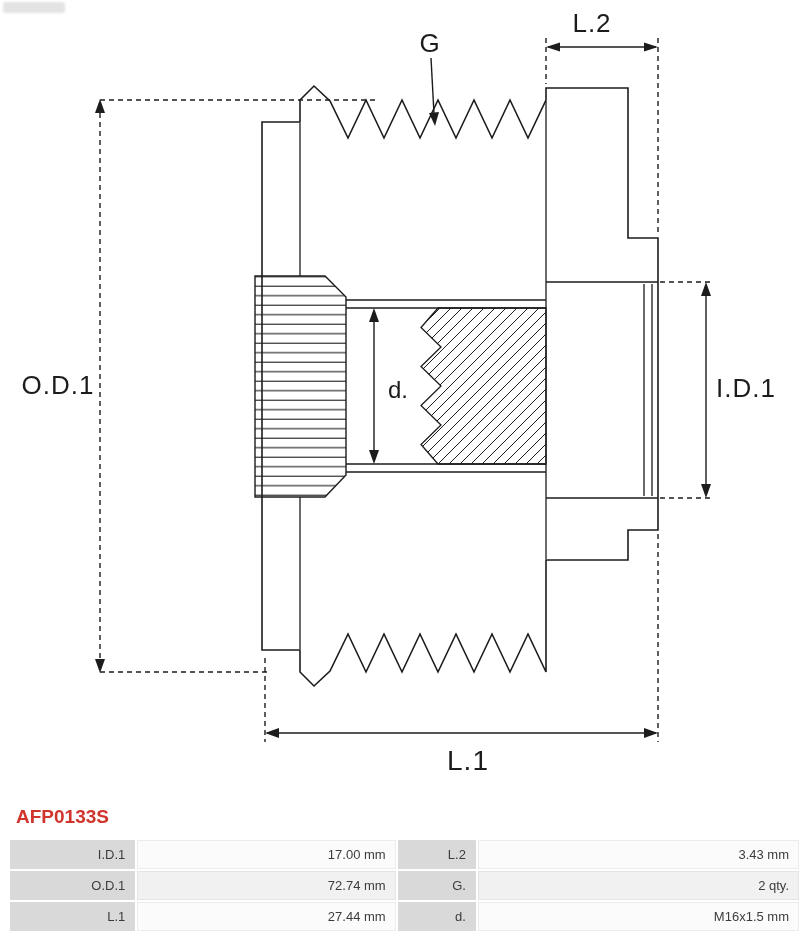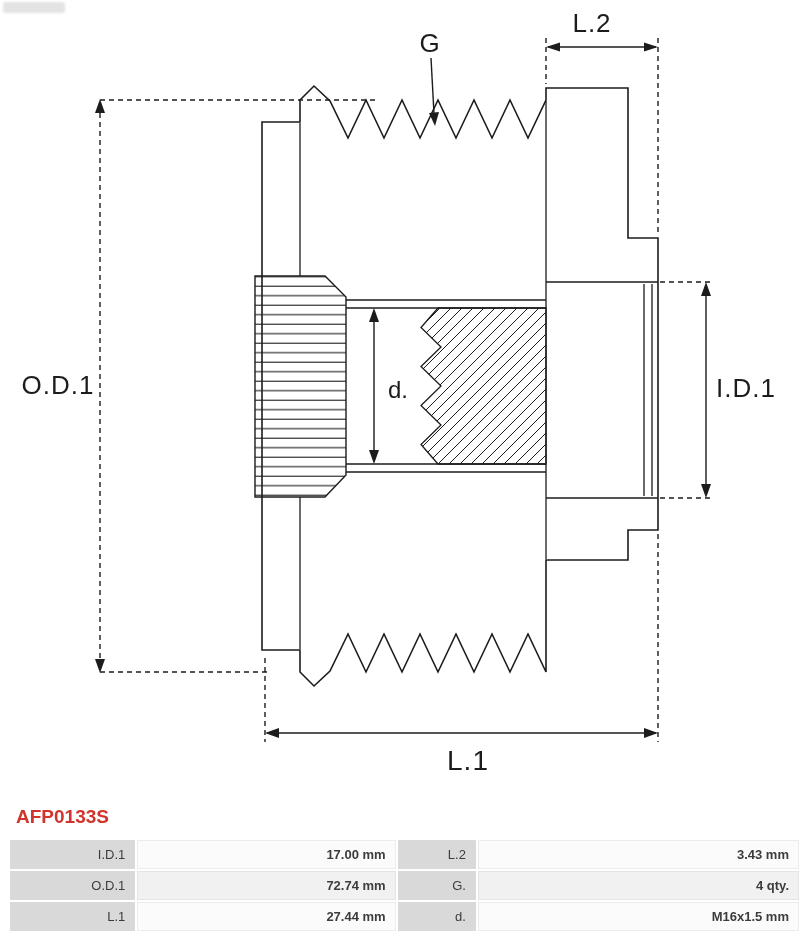--- a/index.html
+++ b/index.html
@@ -20,21 +20,21 @@
     margin:14px 0 0 16px;font-size:19px;font-weight:bold;color:#d0342c;
   }
   table.spec-table{
     border-collapse:separate;border-spacing:2px;table-layout:fixed;
     width:793px;margin:10px 8px 0 8px;font-size:13px;color:#3c3c3c;
   }
   table.spec-table td{padding:7px 10px;text-align:right;overflow:hidden;white-space:nowrap;}
   table.spec-table td.k{background:#d9d9d9;}
   table.spec-table tr:nth-child(odd) td.v{background:#fbfbfb;border:1px solid #ececec;}
   table.spec-table tr:nth-child(even) td.v{background:#f1f1f1;border:1px solid #e4e4e4;}
-  table.spec-table tr td.v{padding:6px 9px;font-weight:bold;}
+  table.spec-table tr td.v{padding:6px 9px;}
 </style>
 </head>
 <body>
 
 <div class="watermark"></div>
 
 <div class="drawing-wrap">
 <svg width="809" height="792" viewBox="0 0 809 792" xmlns="http://www.w3.org/2000/svg">
   <defs>
     <pattern id="hatchH" patternUnits="userSpaceOnUse" width="8" height="9.5">
@@ -137,21 +137,21 @@
     <tr>
       <td class="k">I.D.1</td>
       <td class="v">17.00 mm</td>
       <td class="k">L.2</td>
       <td class="v">3.43 mm</td>
     </tr>
     <tr>
       <td class="k">O.D.1</td>
       <td class="v">72.74 mm</td>
       <td class="k">G.</td>
-      <td class="v">4 qty.</td>
+      <td class="v">2 qty.</td>
     </tr>
     <tr>
       <td class="k">L.1</td>
       <td class="v">27.44 mm</td>
       <td class="k">d.</td>
       <td class="v">M16x1.5 mm</td>
     </tr>
   </tbody>
 </table>
 

